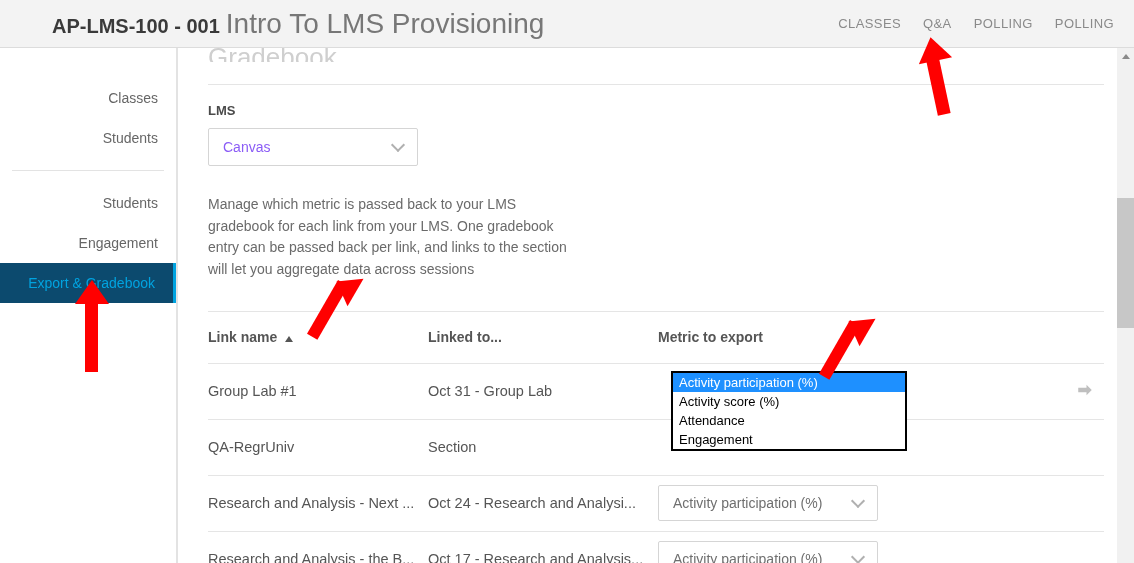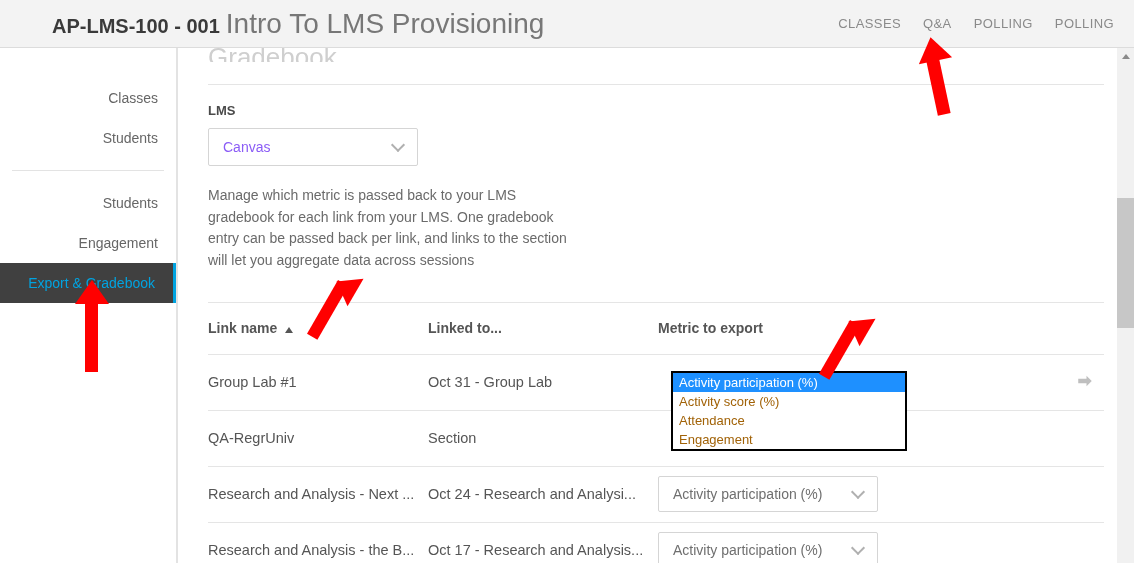--- a/index.html
+++ b/index.html
@@ -13,47 +13,47 @@
   .title-name { font-size: 28px; color: #777; font-weight: 400; }
   .topnav { display: flex; gap: 22px; font-size: 13px; letter-spacing: 0.4px; }
   .topnav a { color: #8a8a8a; text-decoration: none; padding-bottom: 14px; padding-top: 14px; cursor: pointer; }
   .topnav a.active { color: #00a3e0; border-bottom: 3px solid #00a3e0; }
 
   
   .body { position: absolute; top: 48px; bottom: 0; left: 0; right: 0; display: flex; }
   .sidebar { width: 178px; border-right: 2px solid #e3e3e3; padding-top: 30px; }
   .side-item { text-align: right; padding: 12px 18px 12px 0; font-size: 14px; color: #666; cursor: pointer; }
   .side-rule { border: none; border-top: 1px solid #e3e3e3; margin: 12px 12px 12px 12px; }
-  .side-item.active { color: #00a3e0; background: #404040; border-right: 3px solid #00a3e0; }
+  .side-item.active { color: #00a3e0; background: #0c4a6e; border-right: 3px solid #00a3e0; }
 
   .content { flex: 1; padding: 0 30px 20px 30px; overflow: hidden; position: relative; }
   .cutoff { font-size: 26px; color: #cfcfcf; margin-top: -6px; height: 20px; overflow: hidden; }
   .section-divider { border: none; border-top: 1px solid #e5e5e5; margin: 22px 0 18px 0; }
 
   .field-label { font-size: 13px; font-weight: 600; color: #4a4a4a; margin-bottom: 10px; }
   .select-box { border: 1px solid #d5d5d5; border-radius: 2px; height: 38px; width: 210px; display: flex; align-items: center; justify-content: space-between; padding: 0 14px; color: #8b5cf6; font-size: 14px; cursor: pointer; }
   .chev { width: 10px; height: 10px; border-right: 2px solid #b0b0b0; border-bottom: 2px solid #b0b0b0; transform: rotate(45deg); margin-top: -4px; }
 
-  .description { font-size: 14px; color: #6a6a6a; line-height: 1.55; max-width: 360px; margin-top: 19px; }
+  .description { font-size: 14px; color: #6a6a6a; line-height: 1.55; max-width: 360px; margin-top: 28px; }
 
   
   .tbl { margin-top: 30px; }
   .thead, .trow { display: flex; align-items: center; border-top: 1px solid #e5e5e5; }
   .thead { height: 52px; font-size: 14px; color: #555; font-weight: 600; }
   .trow { height: 56px; font-size: 14.5px; color: #555; }
   .col-link { width: 220px; }
   .col-linkedto { width: 230px; }
   .col-metric { width: 250px; }
   .col-action { flex: 1; text-align: right; padding-right: 10px; }
   .sort-caret { display: inline-block; margin-left: 4px; width: 0; height: 0; border-left: 4px solid transparent; border-right: 4px solid transparent; border-bottom: 6px solid #555; }
 
   .metric-sel { border: 1px solid #d5d5d5; border-radius: 2px; height: 36px; width: 220px; display: flex; align-items: center; justify-content: space-between; padding: 0 14px; color: #6f6f6f; font-size: 14px; cursor: pointer; }
 
   .open-dd { position: absolute; top: 371px; left: 671px; width: 236px; border: 2px solid #000; background: #fff; font-size: 13px; z-index: 10; }
-  .open-dd .opt { padding: 2px 6px; cursor: pointer; color: #a16207; }
+  .open-dd .opt { padding: 2px 6px; cursor: pointer; color: #000000; }
   .open-dd .opt.selected { background: #1e90ff; color: #fff; }
 
   .share-icon svg { width: 18px; height: 18px; fill: #bfbfbf; }
 
   
   .fake-scroll { position: absolute; top: 48px; right: 0; bottom: 0; width: 17px; background: #f1f1f1; }
   .fake-thumb { position: absolute; right: 0; top: 150px; width: 17px; height: 130px; background: #c7c7c7; }
   .scroll-arrow { position: absolute; width: 17px; height: 17px; display: flex; align-items: center; justify-content: center; }
   .scroll-arrow.top { top: 0; }
   .scroll-arrow .tri { width: 0; height: 0; border-left: 4px solid transparent; border-right: 4px solid transparent; border-bottom: 5px solid #8a8a8a; }

